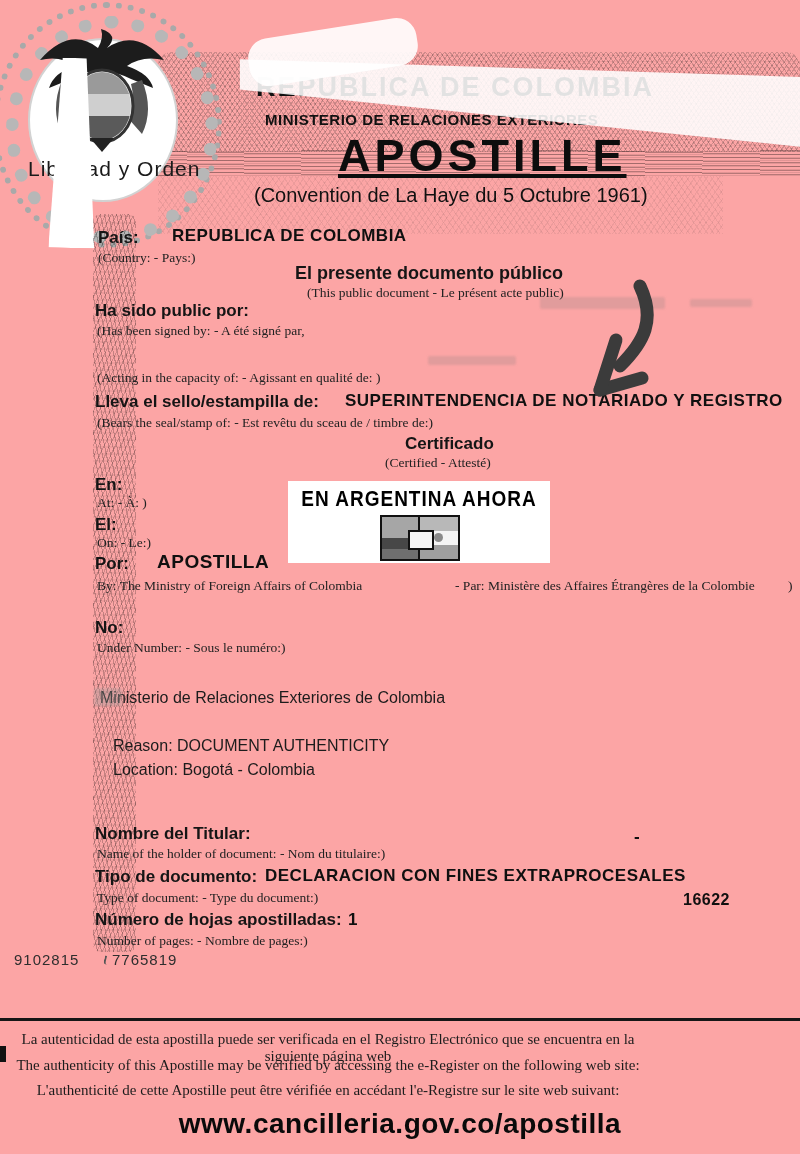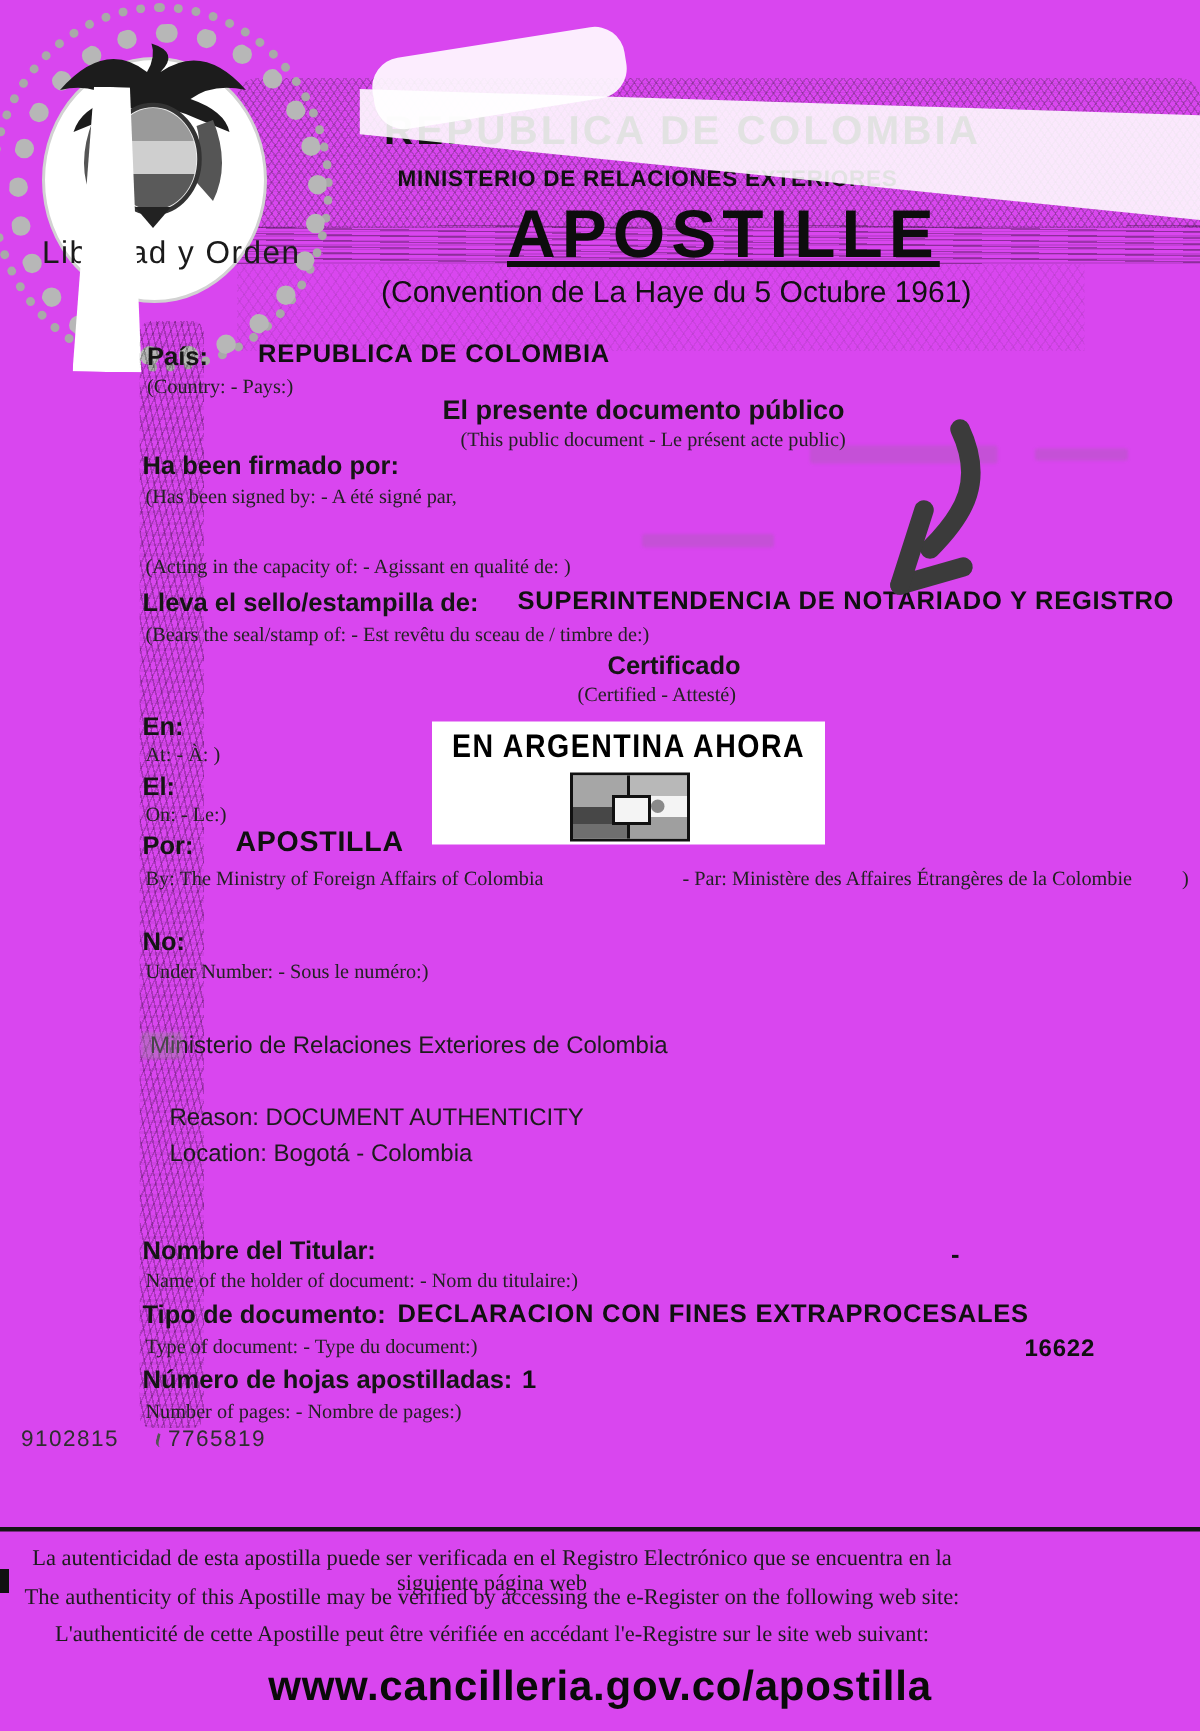--- a/index.html
+++ b/index.html
@@ -1,16 +1,16 @@
 <!DOCTYPE html>
 <html><head>
 <meta charset="utf-8">
 <style>
   html,body{margin:0;padding:0;background:#777;}
-  #page{position:relative;width:800px;height:1154px;background:#d946ef;overflow:hidden;
+  #page{position:relative;width:800px;height:1154px;background:#fca5a5;overflow:hidden;
         font-family:"Liberation Sans",sans-serif;color:#1b1b1b;margin:0 auto;}
   .abs{position:absolute;}
   
   .band-dense{left:158px;top:52px;width:642px;height:100px;
     background:
       repeating-linear-gradient(55deg, rgba(30,30,30,.20) 0 1px, transparent 1px 4px),
       repeating-linear-gradient(-55deg, rgba(30,30,30,.20) 0 1px, transparent 1px 4px),
       repeating-linear-gradient(0deg, rgba(0,0,0,.05) 0 1px, transparent 1px 6px);
     border-radius:14px 14px 0 0;}
   .band-wave{left:158px;top:150px;width:642px;height:26px;
@@ -111,21 +111,21 @@
 
   <div class="abs lbl" style="left:98px;top:228px">País:</div>
   <div class="abs val" style="left:172px;top:226px">REPUBLICA DE COLOMBIA</div>
   <div class="abs trans" style="left:98px;top:250px">(Country: - Pays:)</div>
 
   <div class="abs lbl" style="left:295px;top:263px;font-size:18px">El presente documento público</div>
   <div class="abs trans" style="left:307px;top:285px">(This public document - Le présent acte public)</div>
   <div class="abs smudge" style="left:540px;top:297px;width:125px;height:12px"></div>
   <div class="abs smudge" style="left:690px;top:299px;width:62px;height:8px"></div>
 
-  <div class="abs lbl" style="left:95px;top:301px">Ha been firmado por:</div>
+  <div class="abs lbl" style="left:95px;top:301px">Ha sido public por:</div>
   <div class="abs trans" style="left:97px;top:323px">(Has been signed by: - A été signé par,</div>
 
   <div class="abs trans" style="left:97px;top:370px">(Acting in the capacity of: - Agissant en qualité de: )</div>
   <div class="abs smudge" style="left:428px;top:356px;width:88px;height:9px"></div>
 
   <div class="abs lbl" style="left:95px;top:392px">Lleva el sello/estampilla de:</div>
   <div class="abs val" style="left:345px;top:391px">SUPERINTENDENCIA DE NOTARIADO Y REGISTRO</div>
   <div class="abs trans" style="left:97px;top:415px">(Bears the seal/stamp of: - Est revêtu du sceau de / timbre de:)</div>
 
   <svg class="abs" style="left:578px;top:278px" width="100" height="122" viewBox="0 0 100 122">

